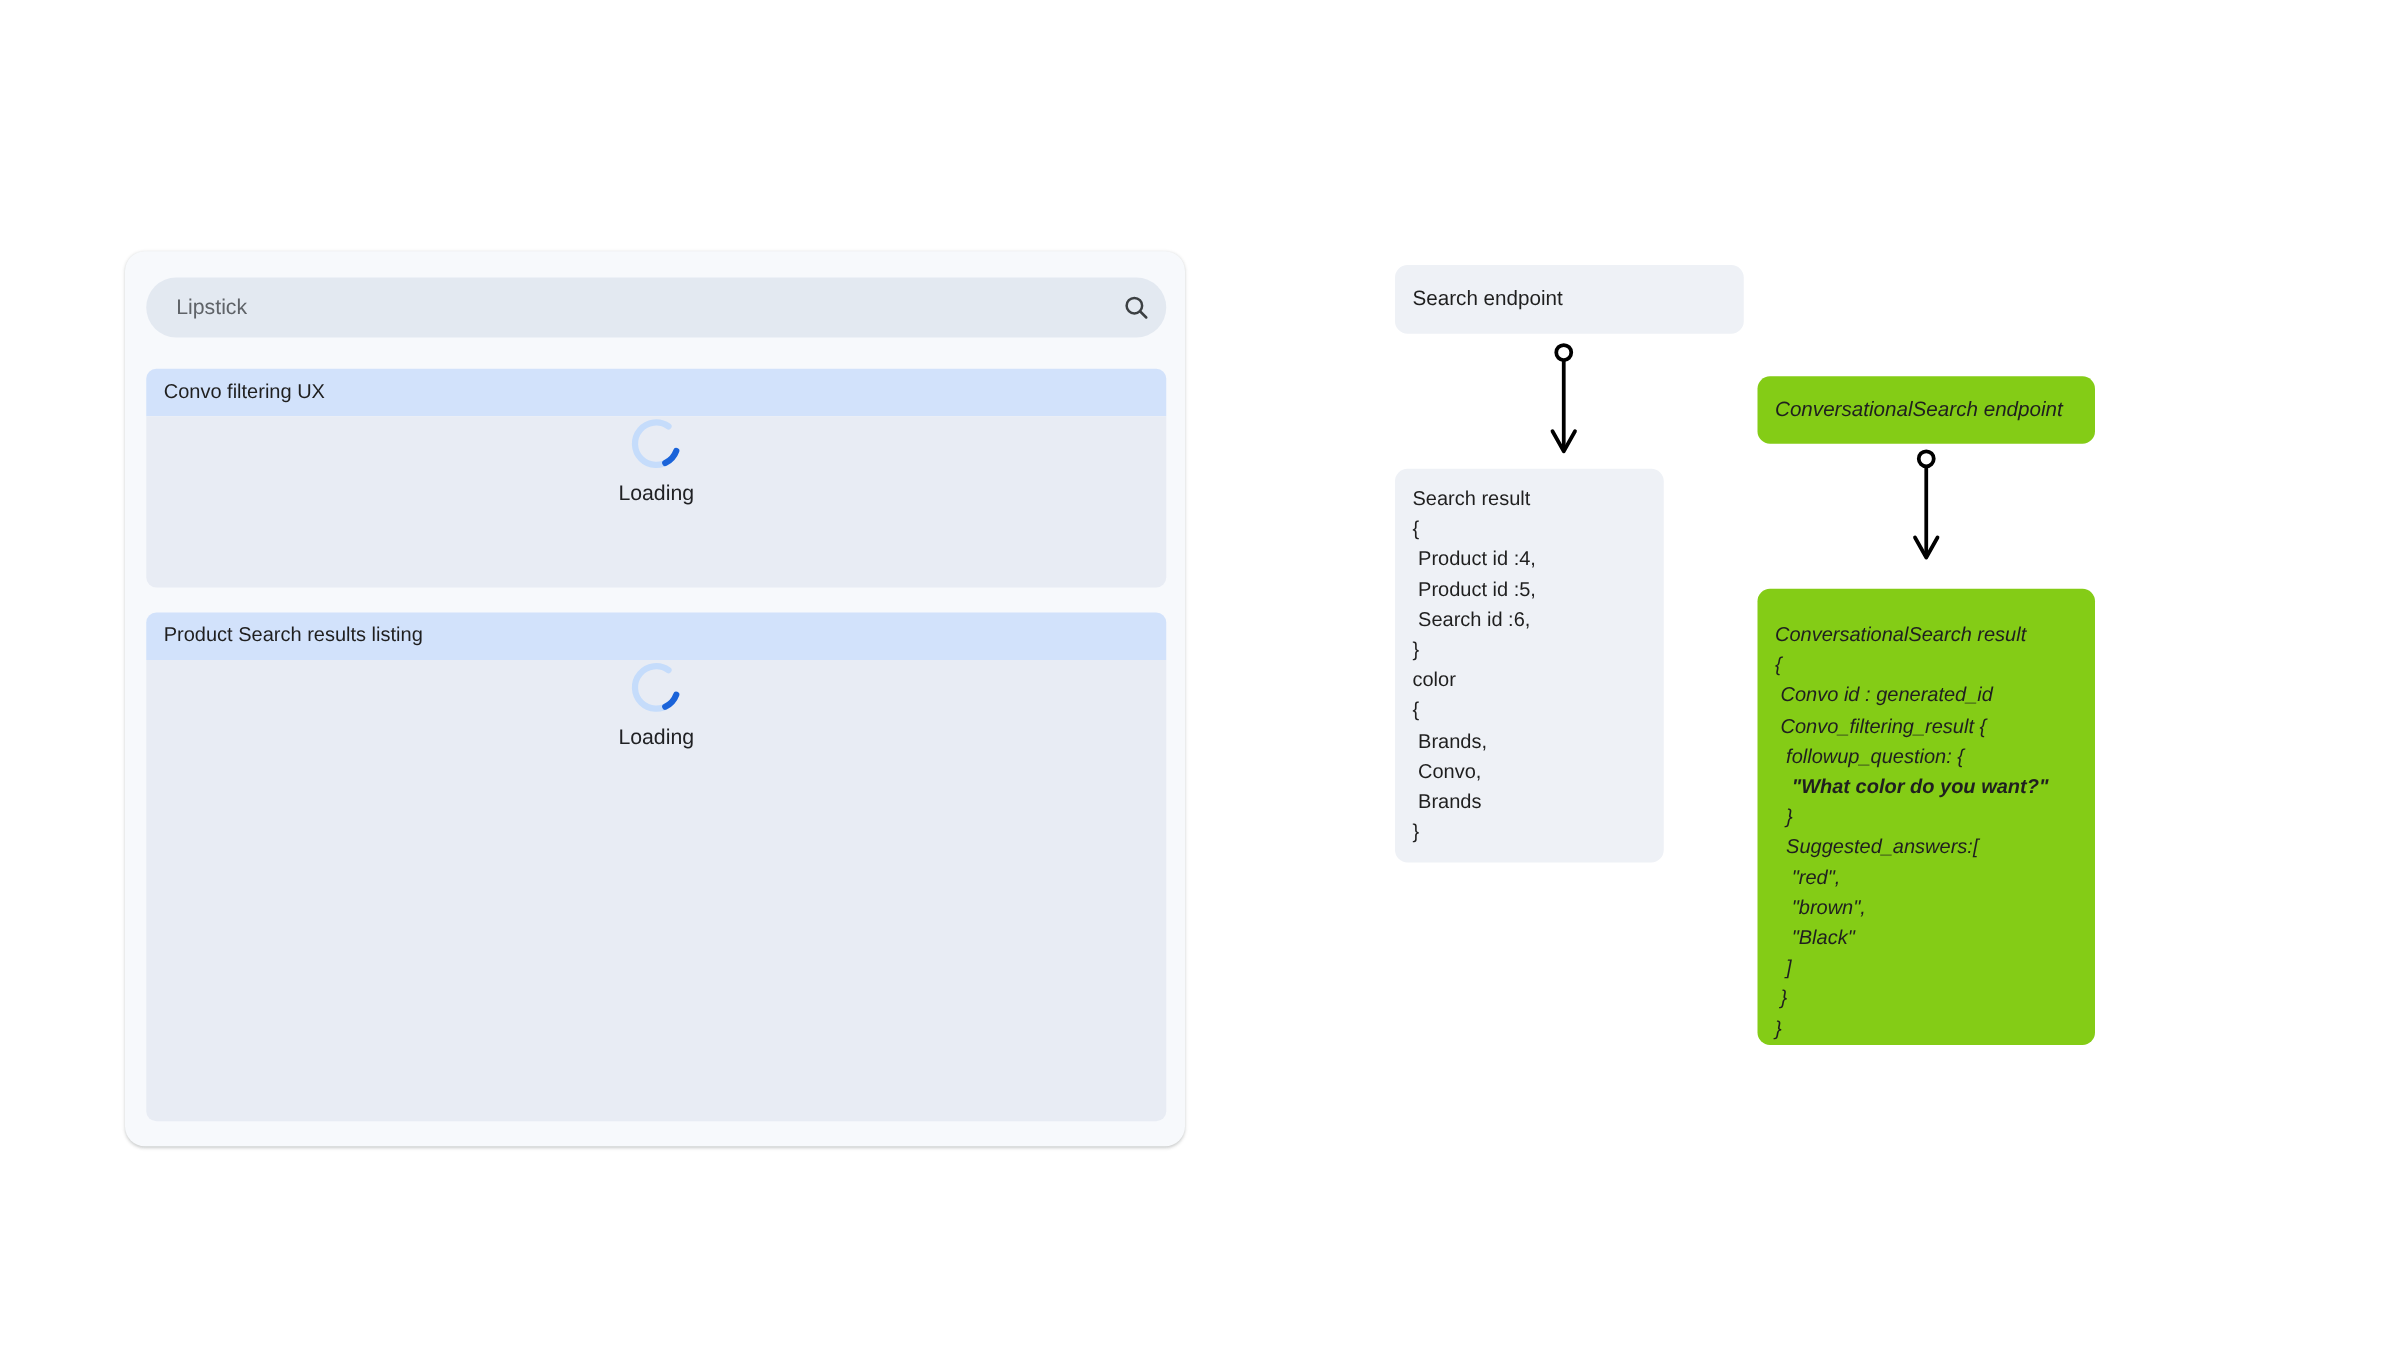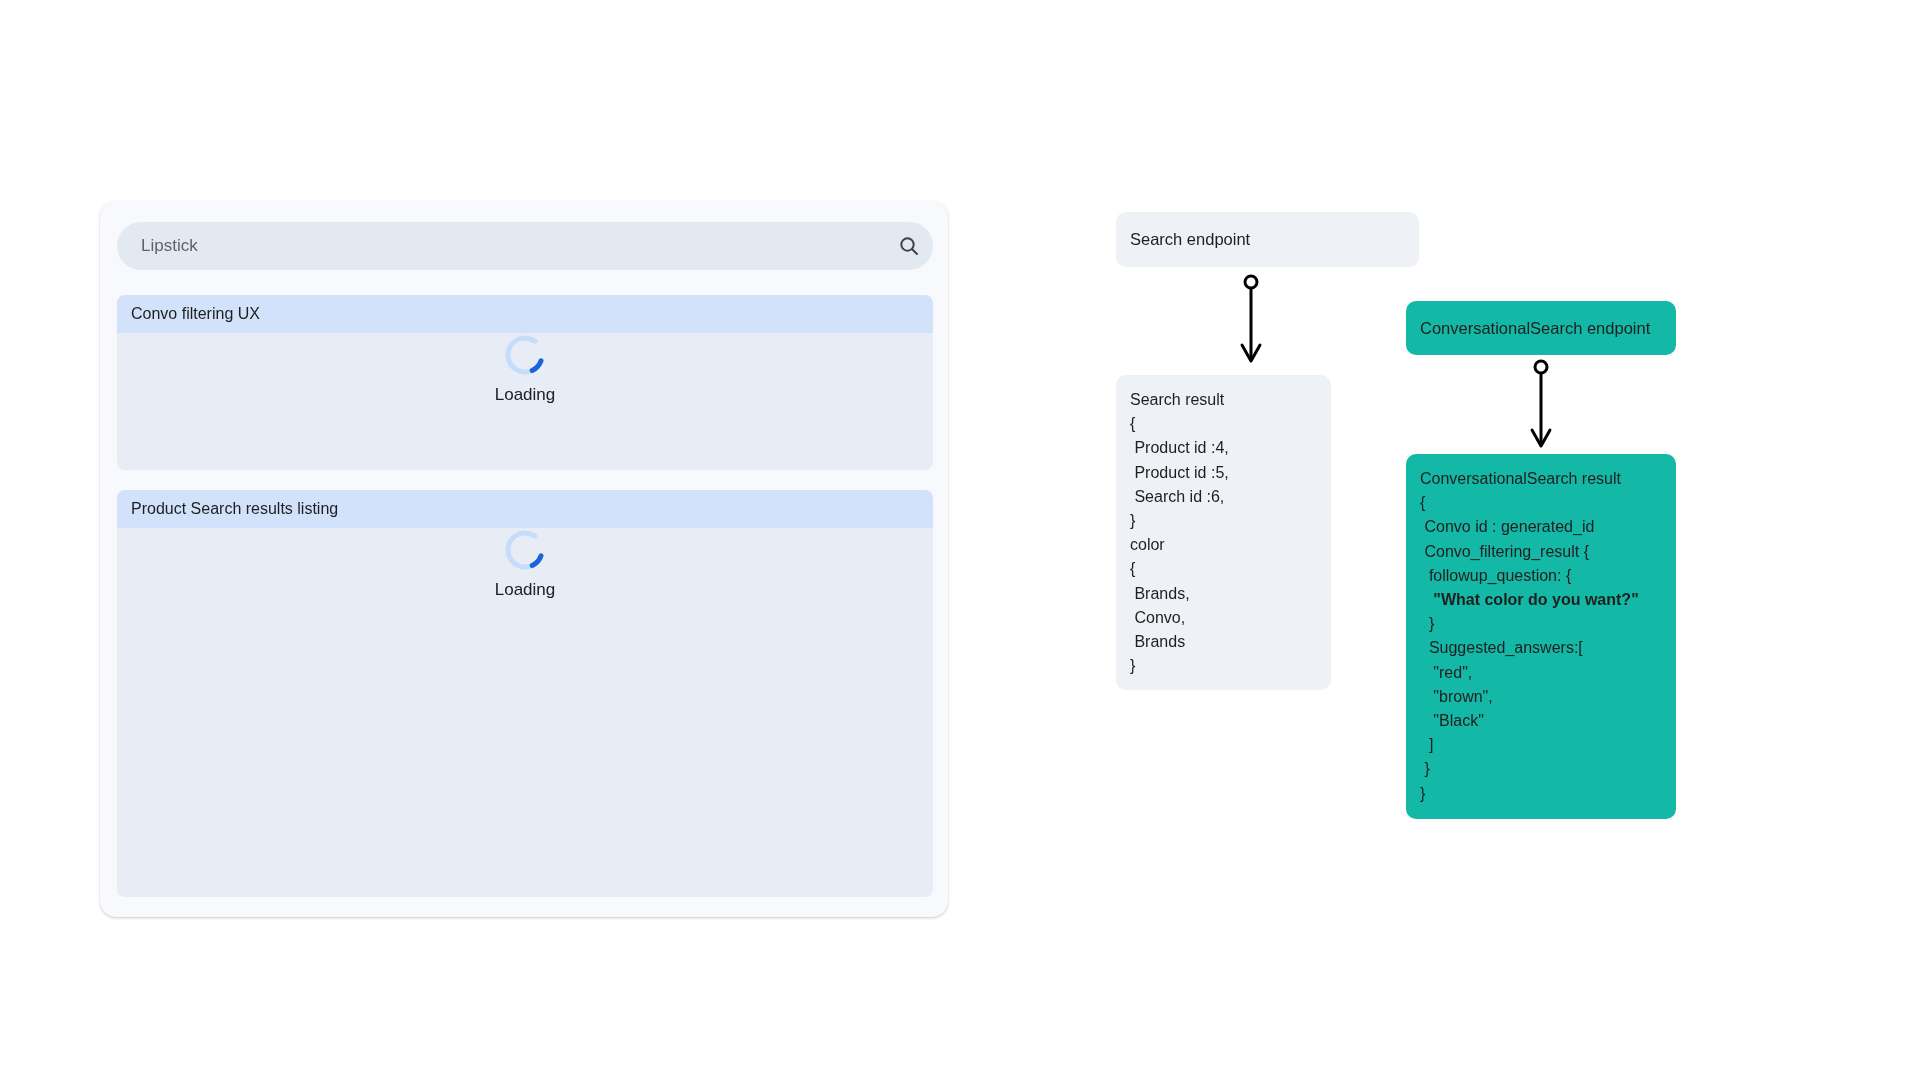--- a/index.html
+++ b/index.html
@@ -27,25 +27,25 @@
   .sec1 { top:94px; }
   .sec1 .section-body { height:137px; }
   .sec2 { top:289px; }
   .sec2 .section-body { height:369px; }
   .loading-label { margin-top:8px; font-size:17px; color:#202124; }
 
   
   .flow-box { position:absolute; border-radius:10px; font-size:16.5px; }
   .endpoint { display:flex; align-items:center; padding-left:14px; }
   .gray-bg  { background:#eef1f6; }
-  .green-bg { background:#14b8a6; }
-  .box-search-endpoint { left:1116px; top:212px; width:303px; height:55px; }
+  .green-bg { background:#84cc16;font-style:italic; }
+  .box-search-endpoint { left:1116px; top:212px; width:279px; height:55px; }
   .box-search-result   { left:1116px; top:375px; width:215px; height:315px; padding:13px 14px; }
   .box-convo-endpoint  { left:1406px; top:301px; width:270px; height:54px; }
-  .box-convo-result    { left:1406px; top:454px; width:270px; height:365px; padding:13px 14px; }
+  .box-convo-result    { left:1406px; top:471px; width:270px; height:365px; padding:26px 14px; }
   .code-line { white-space:pre; font-size:16px; line-height:24.2px; color:#1f1f1f; }
   .code-line.bold { font-weight:bold; }
   .arrow { position:absolute; width:24px; height:92px; }
   .arrow-1 { left:1239px; top:274px; }
   .arrow-2 { left:1529px; top:359px; }
 </style>
 </head>
 <body>
 
 <div class="canvas">

